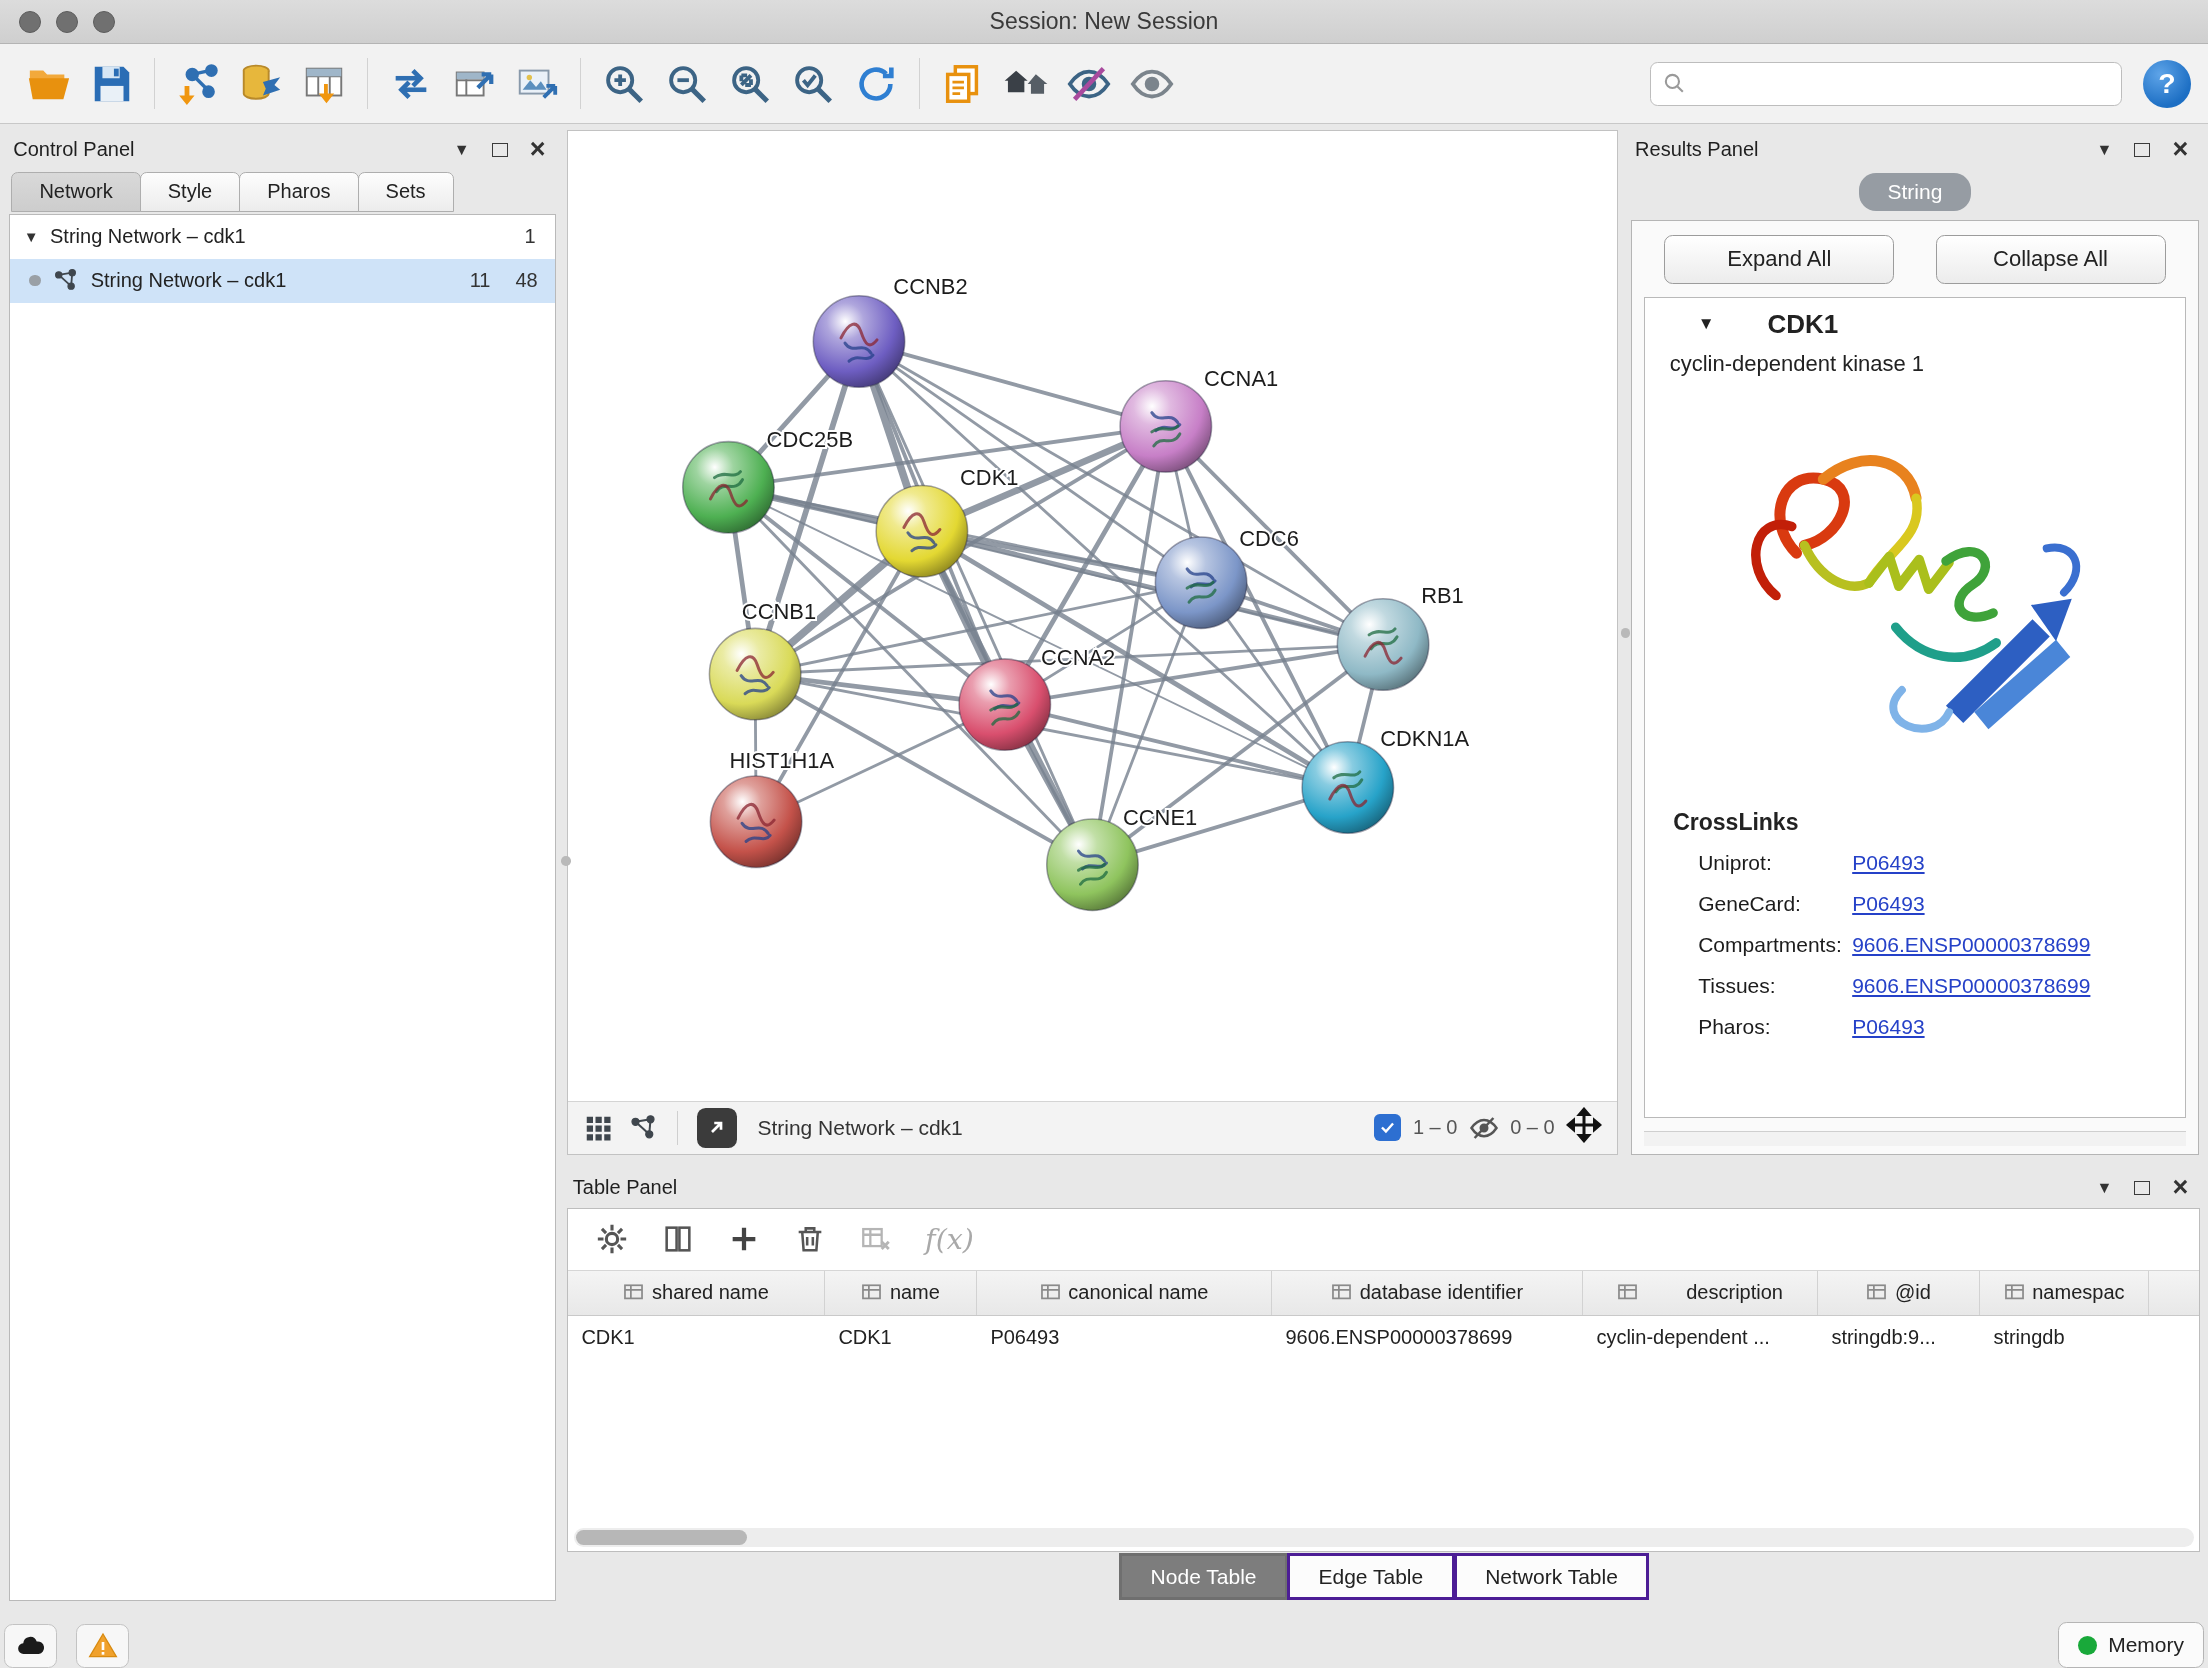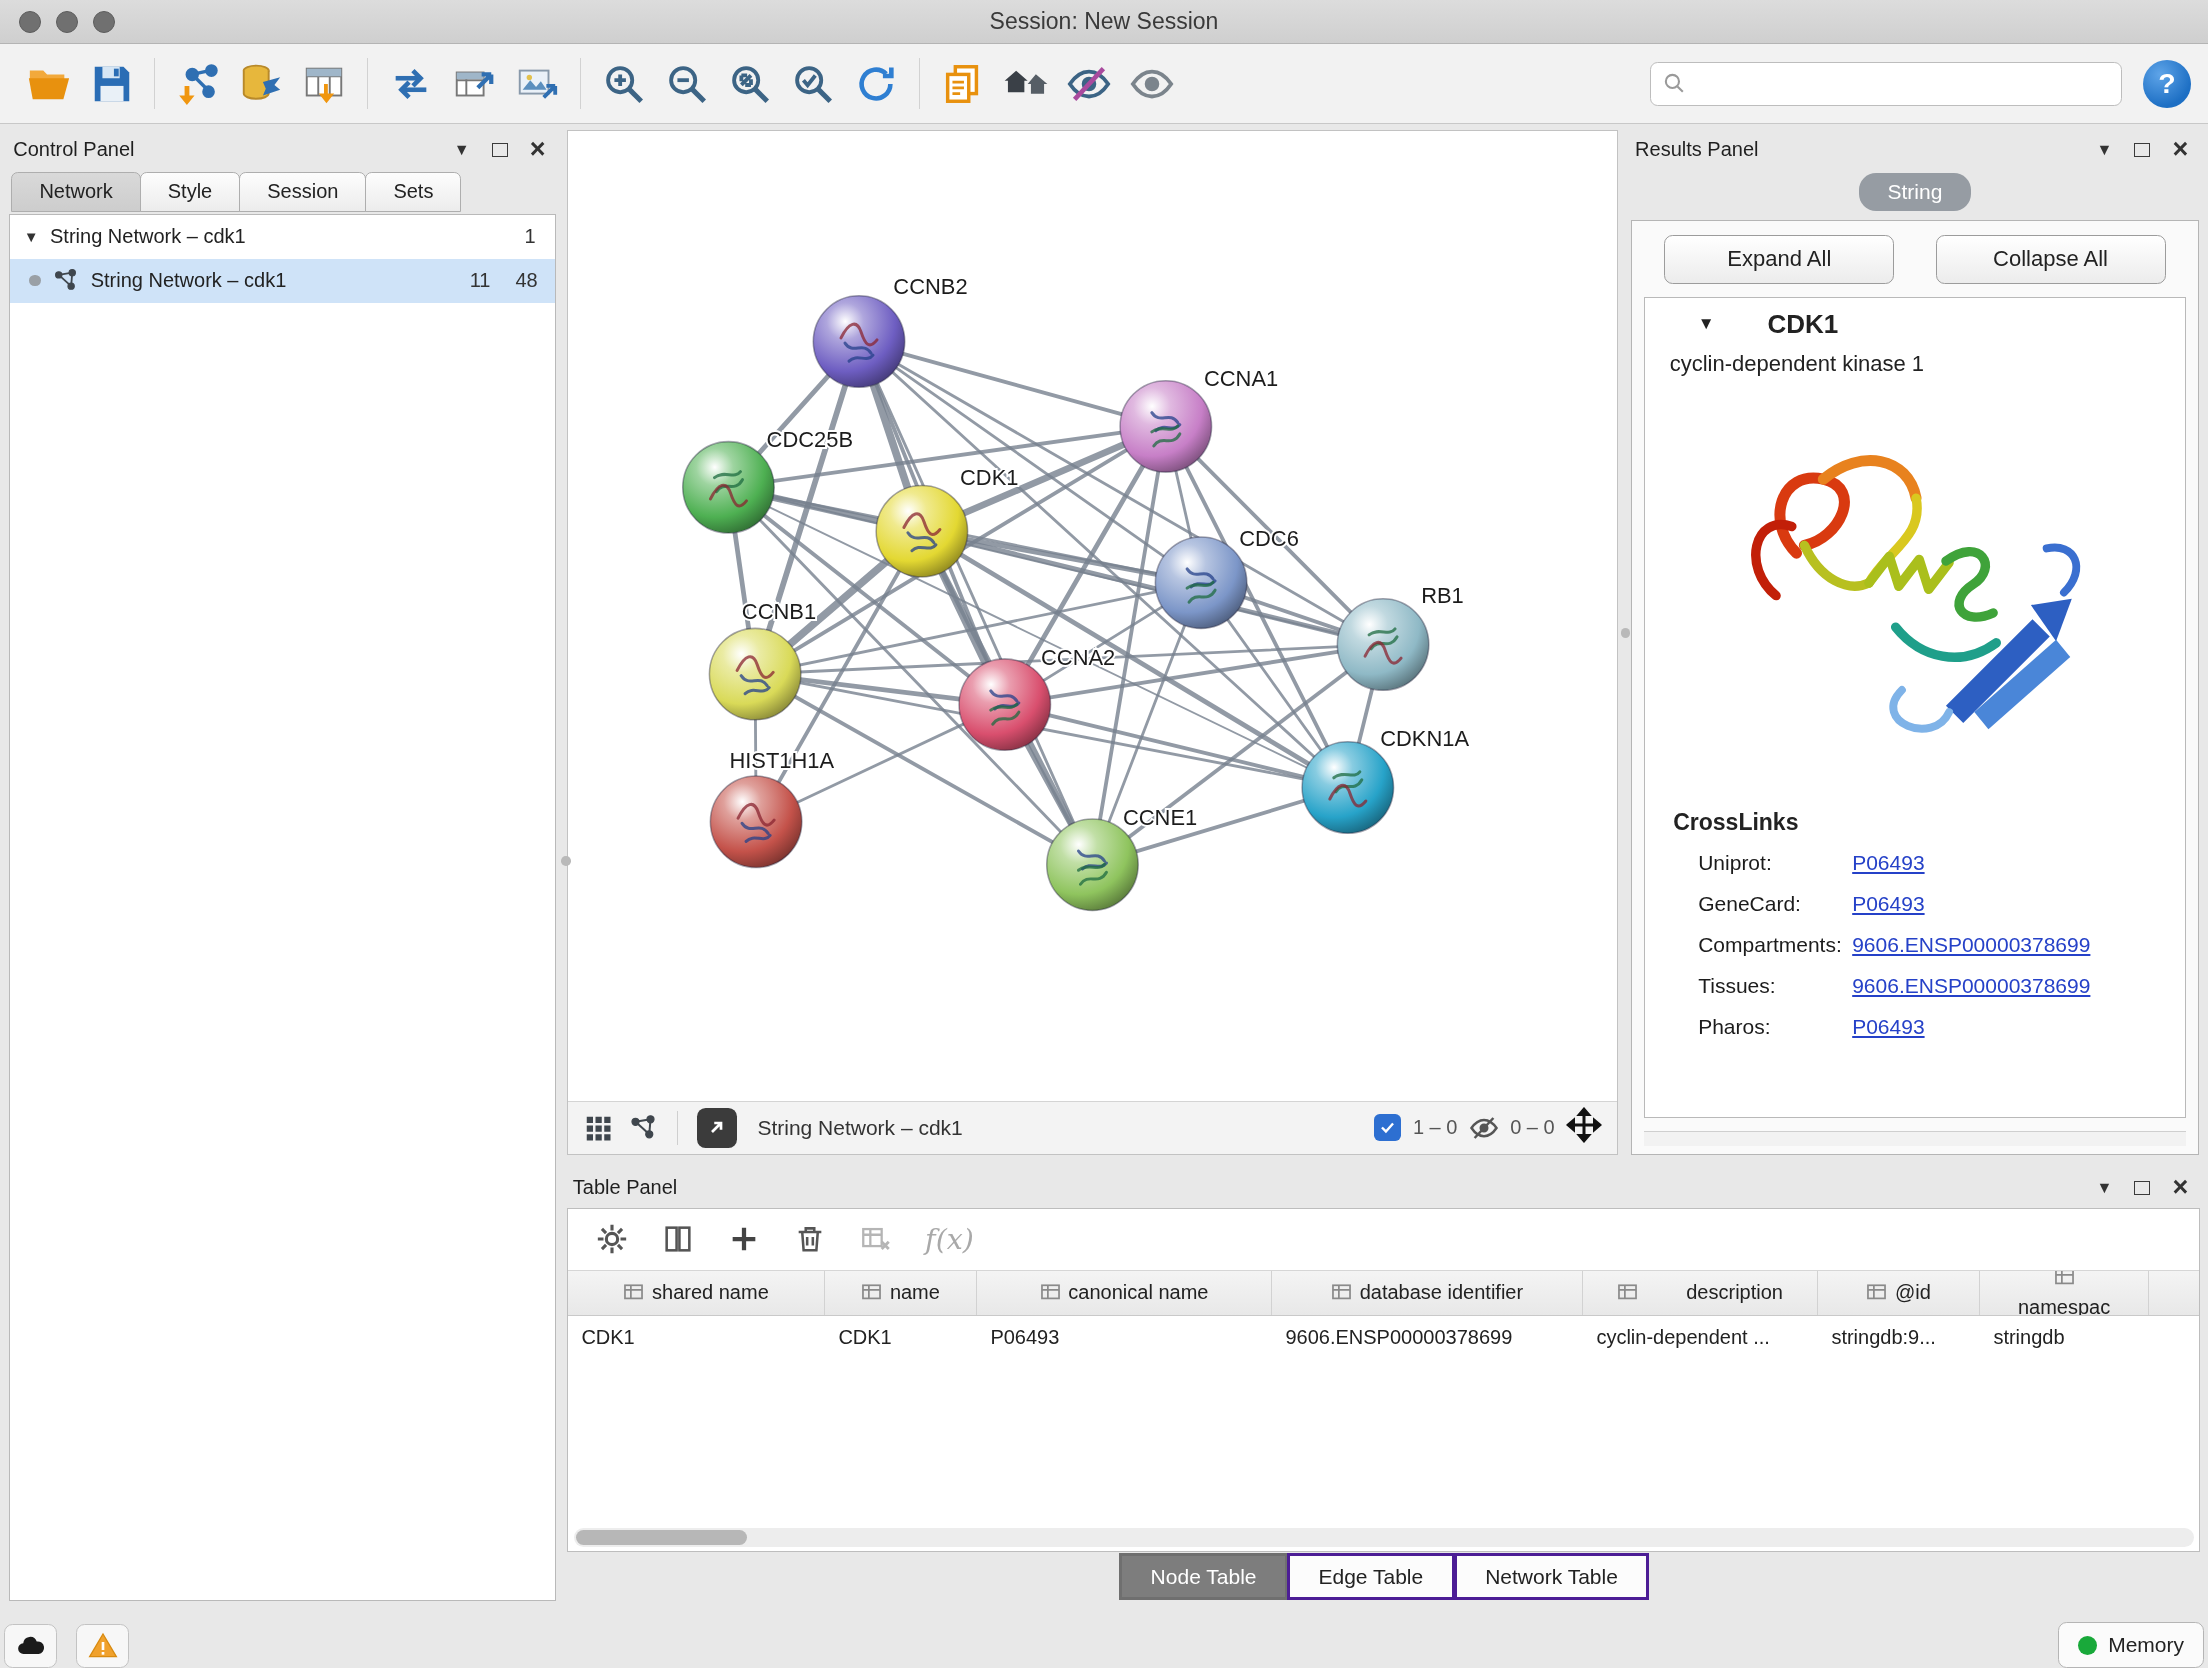--- a/index.html
+++ b/index.html
@@ -291,21 +291,21 @@
         <span class="spacer"></span>
         <span class="hicon">▼</span>
         <span class="hicon">
             <span class="hbox"></span>
           </span>
         <span class="hicon hclose">×</span>
       </div>
       <div class="cp-tabs" id="cp-tabs">
           <span class="cp-tab sel">Network</span>
           <span class="cp-tab">Style</span>
-          <span class="cp-tab">Session</span>
+          <span class="cp-tab">Pharos</span>
           <span class="cp-tab">Sets</span>
         </div>
       <div class="cp-tree">
         <div class="tree-row">
           <span class="tri">▼</span>
           <span>String Network – cdk1</span>
           <span class="cnt">1</span>
         </div>
         <div class="tree-row tree-child">
           <span class="dot"></span>
@@ -709,21 +709,21 @@
                   </svg>
                   <span>description</span>
                 </div>
                 <div class="tp-th" style="width: 162px;">
                   <svg viewBox="0 0 16 16" fill="none" stroke="#8a8a8a" stroke-width="1.3">
                     <rect x="1.5" y="2.5" width="13" height="10"></rect>
                     <path d="M1.5 6h13M6 2.5v10"></path>
                   </svg>
                   <span>@id</span>
                 </div>
-                <div class="tp-th" style="width: 169px; flex-direction: column;">
+                <div class="tp-th" style="width: 169px;">
                   <svg viewBox="0 0 16 16" fill="none" stroke="#8a8a8a" stroke-width="1.3">
                     <rect x="1.5" y="2.5" width="13" height="10"></rect>
                     <path d="M1.5 6h13M6 2.5v10"></path>
                   </svg>
                   <span>namespac</span>
                 </div>
               </div>
             <div id="tp-rows">
                 <div class="tp-row">
                   <div class="tp-td" style="width: 257px;">CDK1</div>

